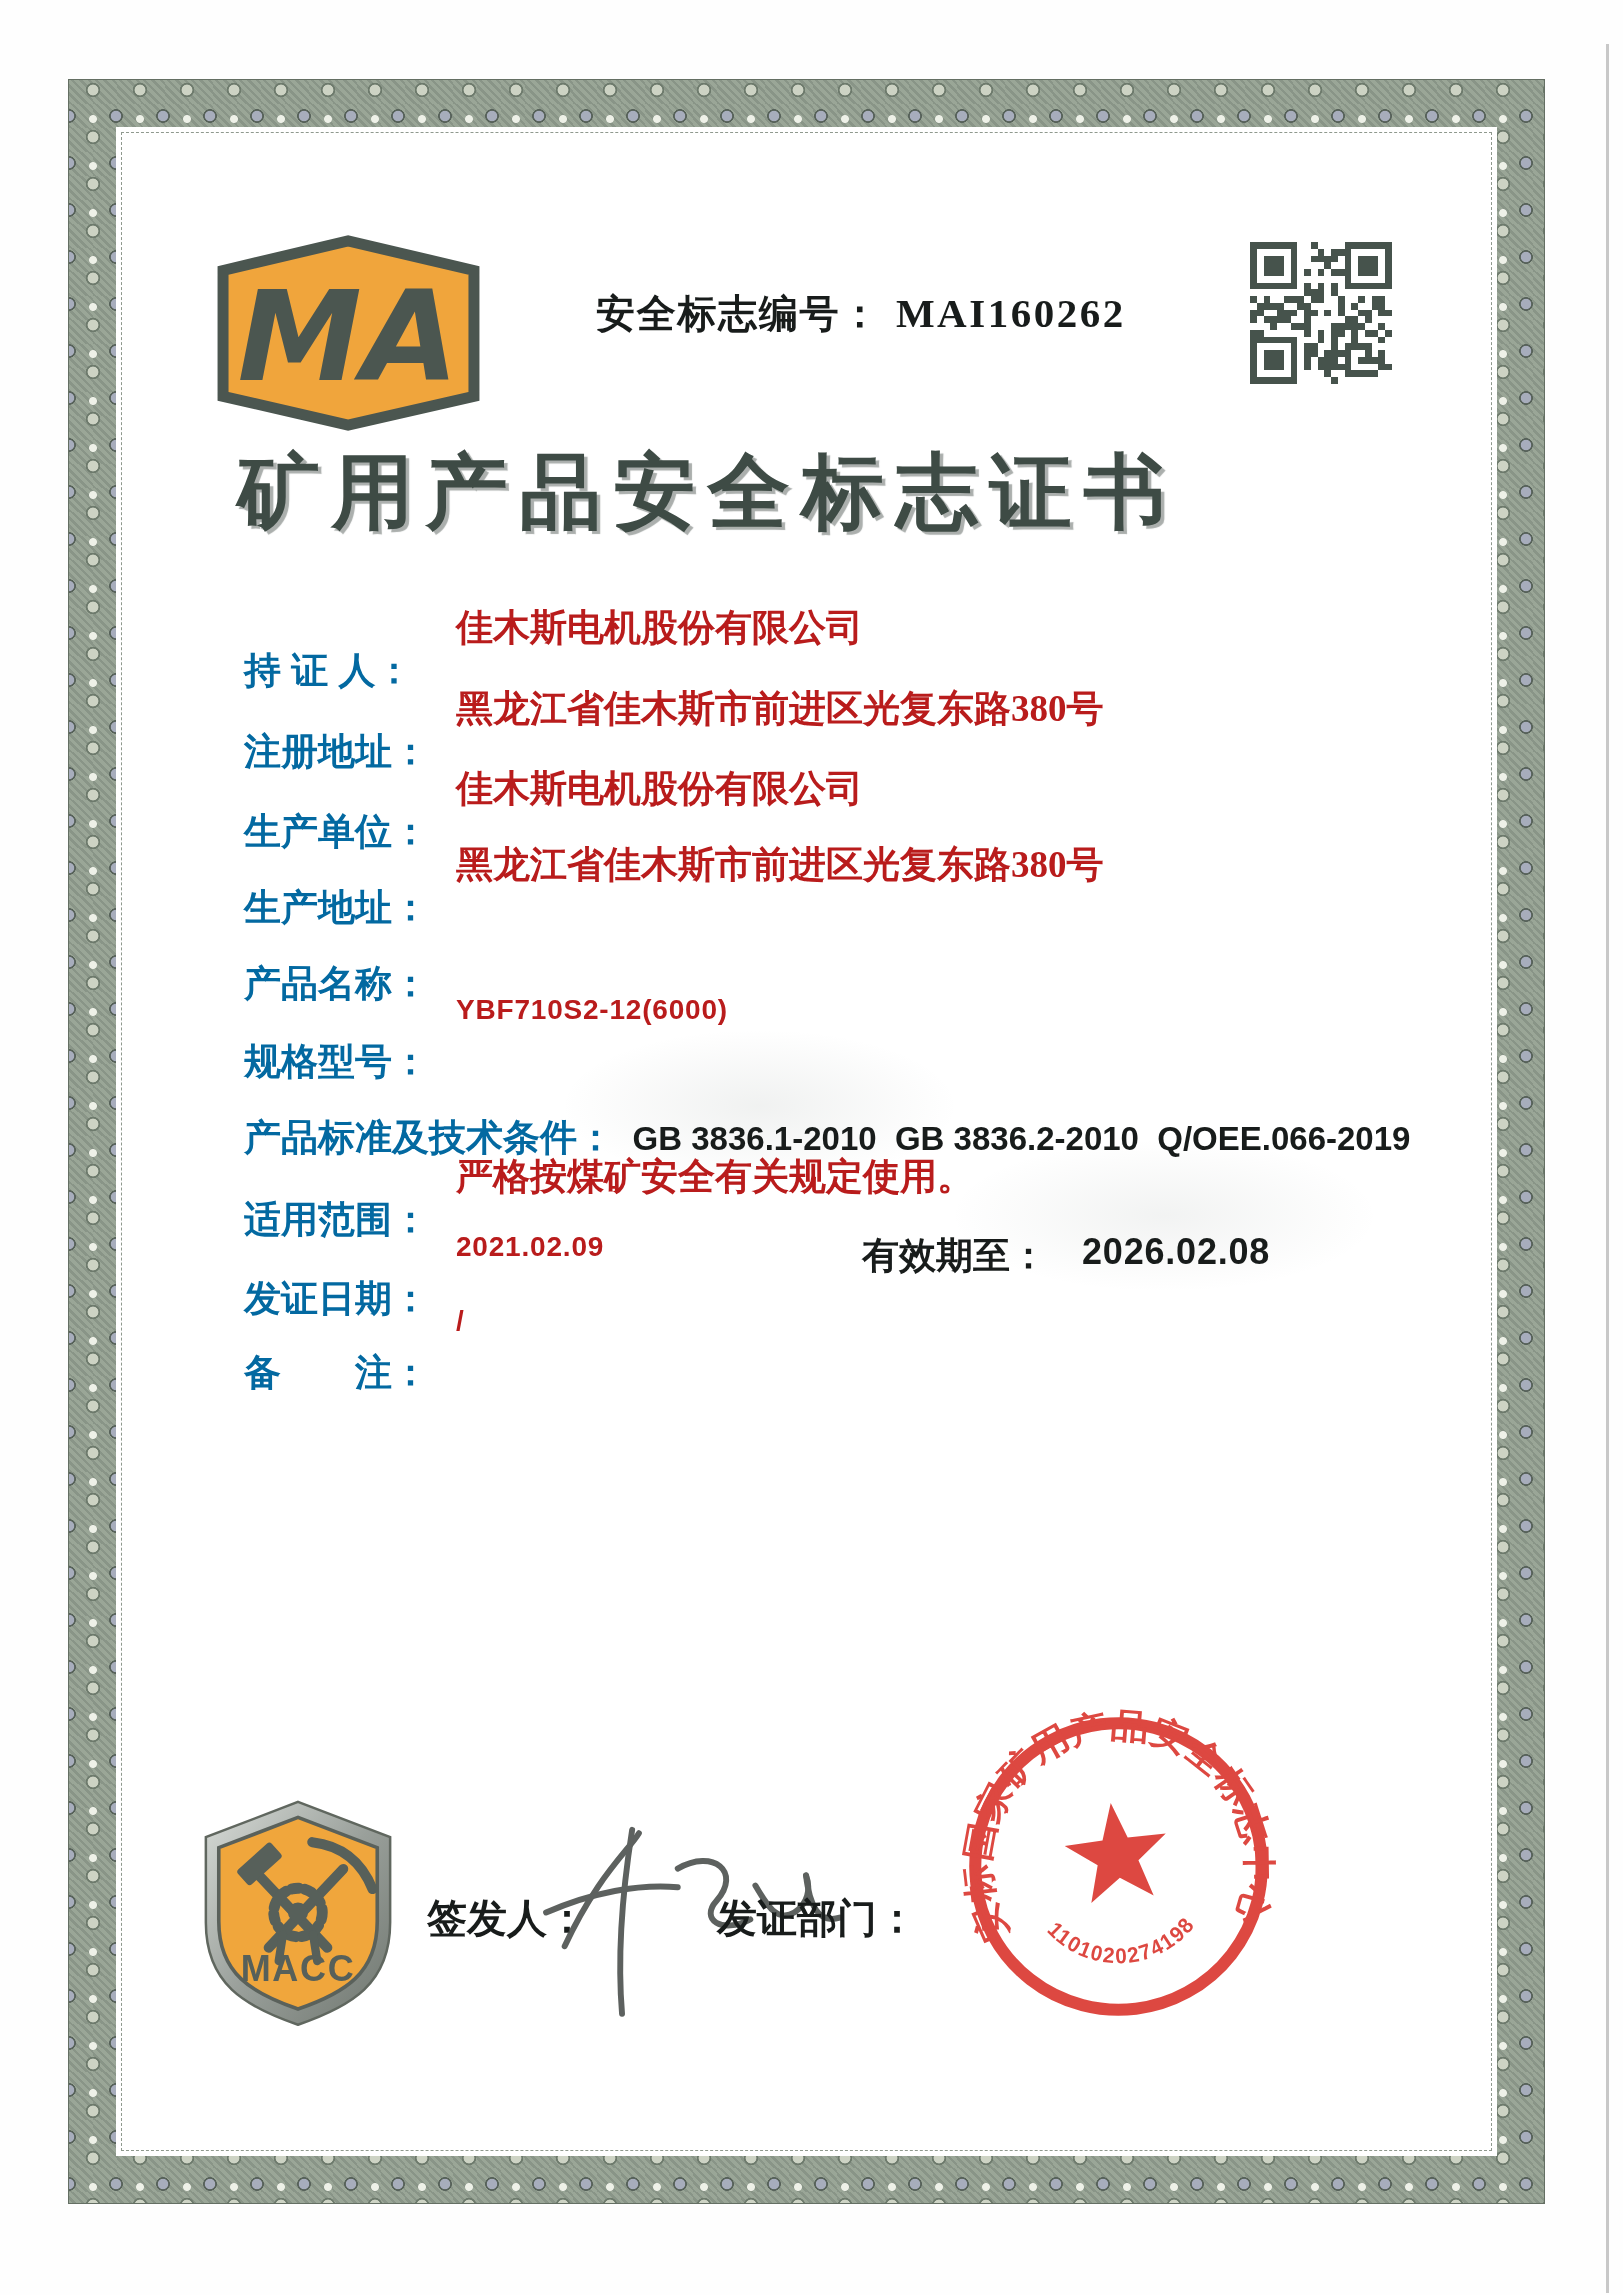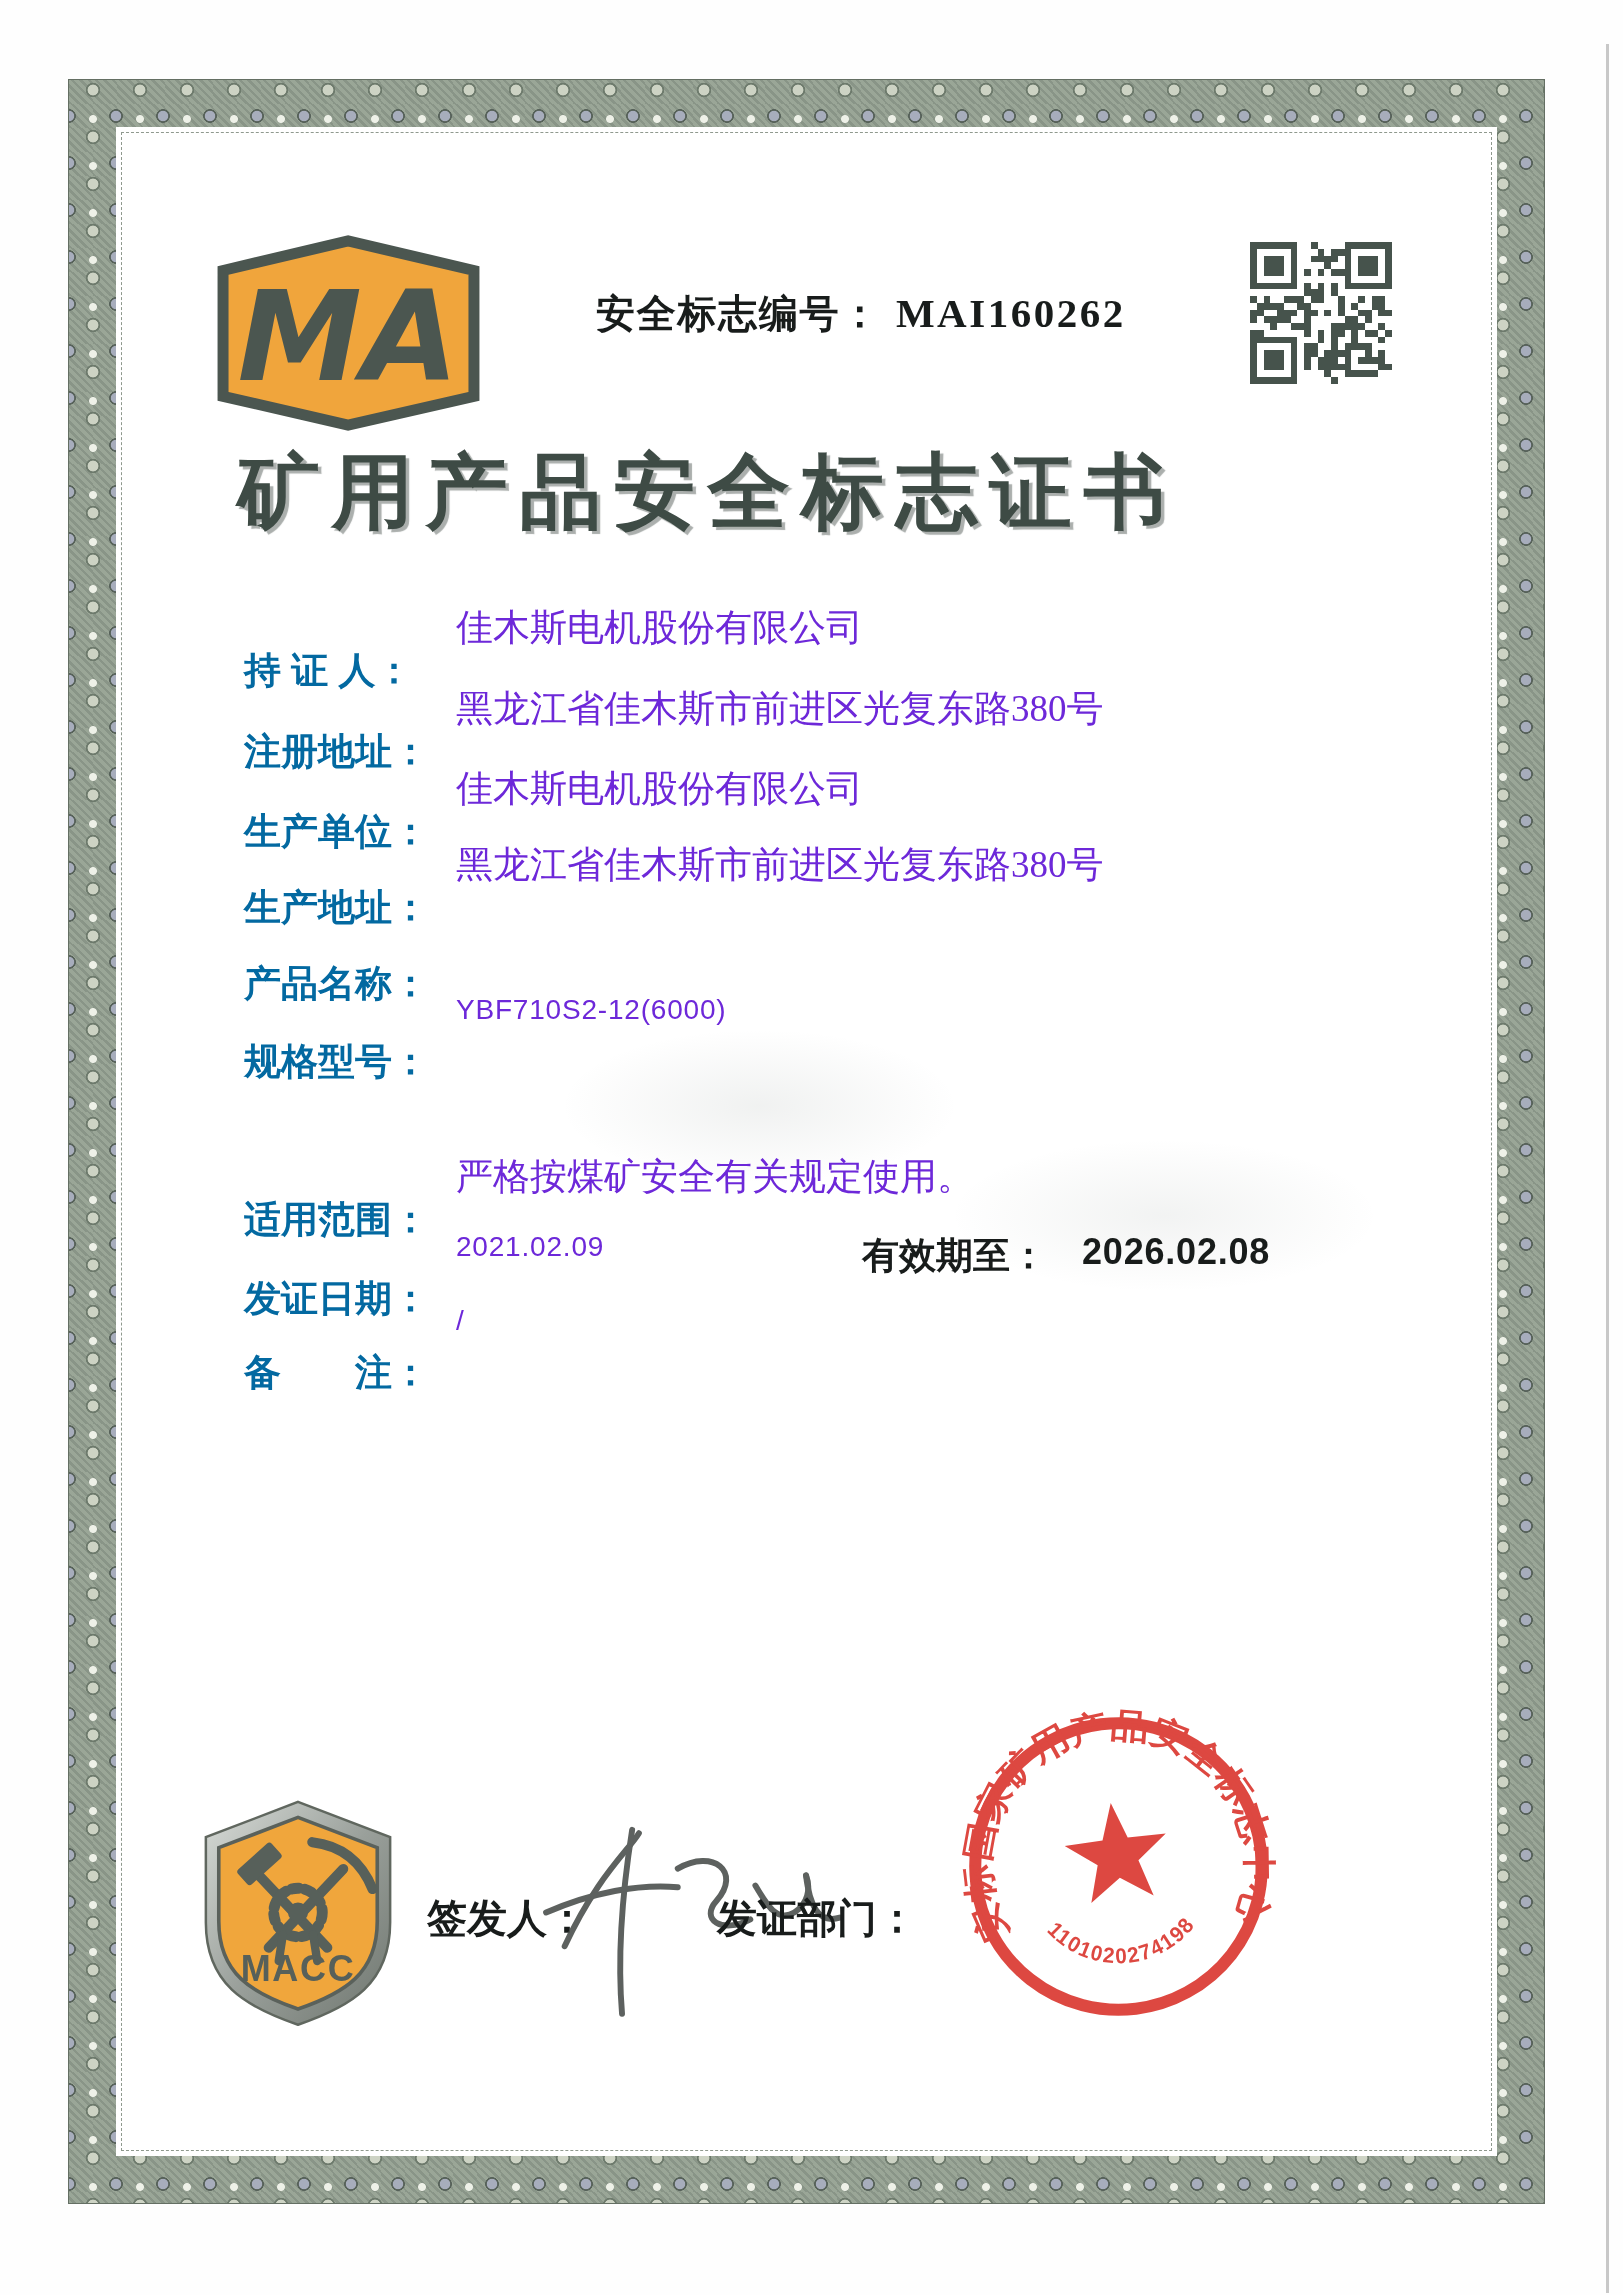--- a/index.html
+++ b/index.html
@@ -52,21 +52,21 @@
     font-size:82px; font-weight:bold; letter-spacing:12px; color:#3e4b45;
     text-shadow:3.4px 3.4px 0.8px rgba(45,56,50,.40);
     white-space:pre;
   }
   
   .row { position:absolute; left:207px; font-size:37px; white-space:pre; }
   .row .lbl {
     font-family:"Liberation Sans","DejaVu Sans",sans-serif; font-weight:bold; color:#0369a1;
   }
   .row .val {
-    position:absolute; left:249px; top:0; font-weight:normal; white-space:pre; color:#6d28d9;
+    position:absolute; left:249px; top:0; font-weight:bold; white-space:pre; color:#b91c1c;
   }
   .row .val.alnum { font-family:"Liberation Sans","DejaVu Sans",sans-serif; font-size:28px; letter-spacing:0.8px; }
   .row .inlineval { font-family:"Liberation Sans","DejaVu Sans",sans-serif; font-weight:bold; font-size:33px; letter-spacing:0px; padding-left:18.6px; white-space:pre; }
   .row .lbl2 { position:absolute; left:655px; top:0; font-family:"Liberation Sans","DejaVu Sans",sans-serif; font-weight:bold; }
   .row .val2 { position:absolute; left:875px; top:0; font-family:"Liberation Sans","DejaVu Sans",sans-serif; font-weight:bold; font-size:36px; letter-spacing:0.8px; }
   
   .para {
     position:absolute; left:179px; top:1503px; width:1312px;
     font-size:35px; line-height:46px; font-weight:600; text-align:justify;
     text-indent:69px; color:#15191b;
@@ -574,20 +574,23 @@
   <div class="row" style="top:840px">
     <span class="lbl">生产地址：</span>
     <span class="val">黑龙江省佳木斯市前进区光复东路380号</span>
   </div>
   <div class="row" style="top:916px">
     <span class="lbl">产品名称：</span>
   </div>
   <div class="row" style="top:994px">
     <span class="lbl">规格型号：</span>
     <span class="val alnum">YBF710S2-12(6000)</span>
+  </div>
+  <div class="row" style="top:1070px">
+    <span class="lbl">产品标准及技术条件：</span><span class="inlineval">GB 3836.1-2010  GB 3836.2-2010  Q/OEE.066-2019</span>
   </div>
   <div class="row" style="top:1152px">
     <span class="lbl">适用范围：</span>
     <span class="val">严格按煤矿安全有关规定使用。</span>
   </div>
   <div class="row" style="top:1231px">
     <span class="lbl">发证日期：</span>
     <span class="val alnum">2021.02.09</span>
     <span class="lbl2">有效期至：</span>
     <span class="val2">2026.02.08</span>

